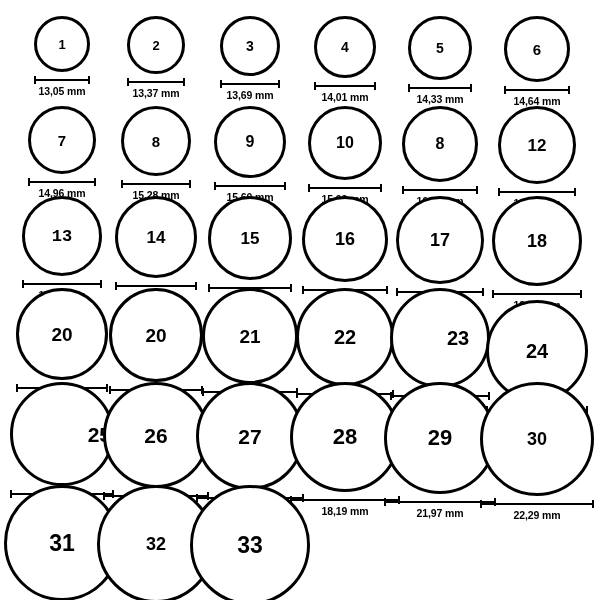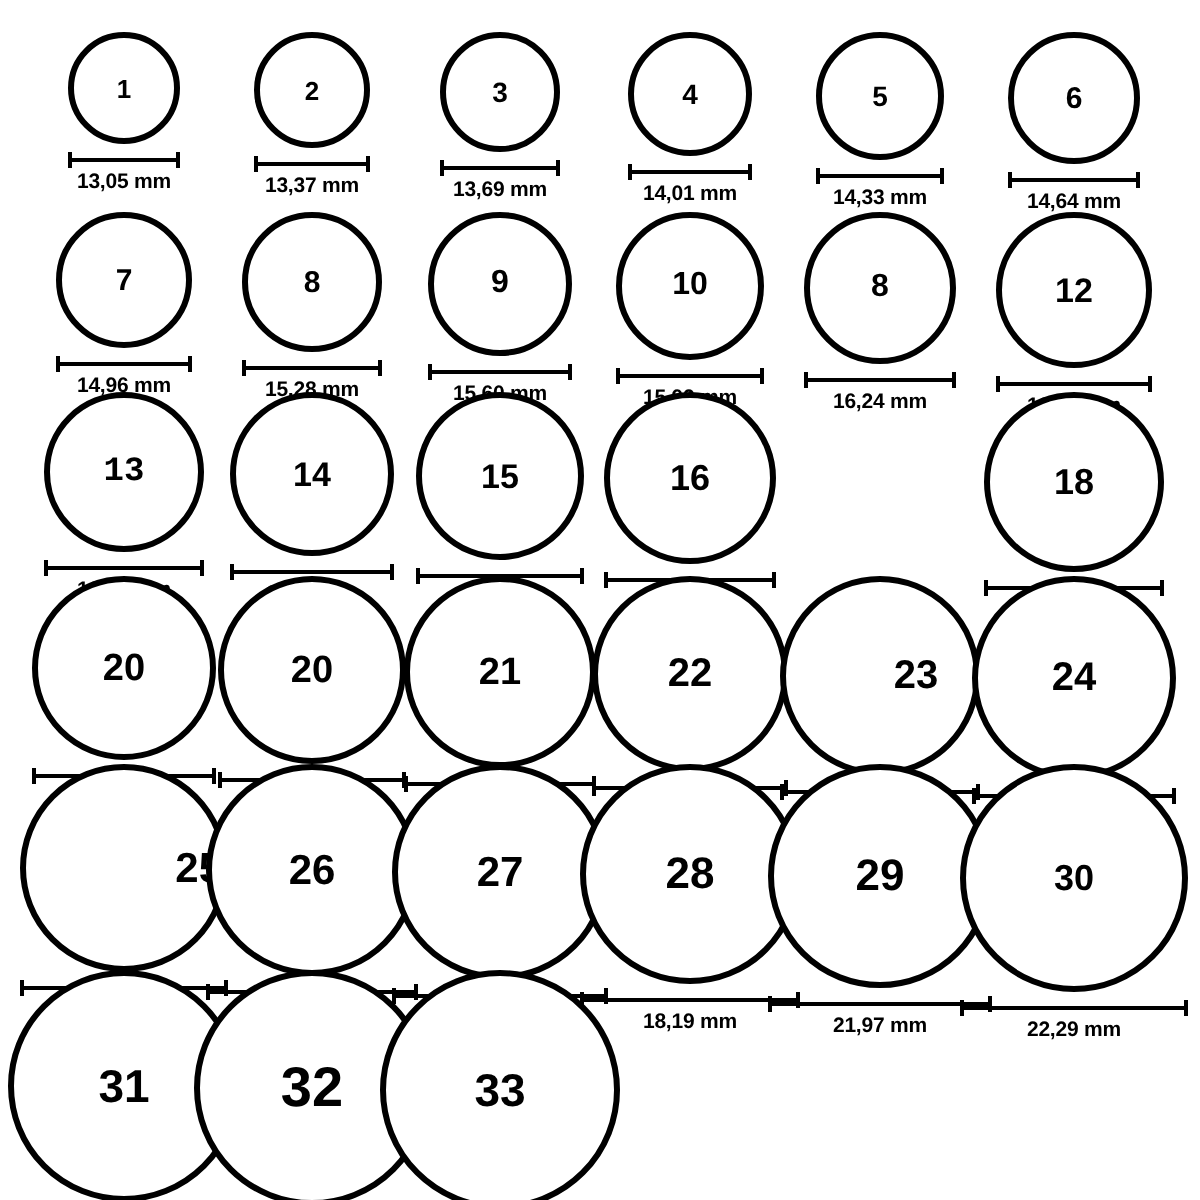--- a/index.html
+++ b/index.html
@@ -244,20 +244,31 @@
       <div class="ring-circle" style="width: 86px; height: 86px;">
         <span class="ring-number" style="font-size: 18px;">16</span>
       </div>
       <div class="measure" style="width: 86px;">
         <div class="bar"></div>
         <div class="cap left"></div>
         <div class="cap right"></div>
       </div>
       <div class="ring-size-label">17,83 mm</div>
     </div>
+    <div class="ring-cell" style="left: 396px; top: 196px; width: 88px;">
+      <div class="ring-circle" style="width: 88px; height: 88px;">
+        <span class="ring-number" style="font-size: 18px;">17</span>
+      </div>
+      <div class="measure" style="width: 88px;">
+        <div class="bar"></div>
+        <div class="cap left"></div>
+        <div class="cap right"></div>
+      </div>
+      <div class="ring-size-label">18,15 mm</div>
+    </div>
     <div class="ring-cell" style="left: 492px; top: 196px; width: 90px;">
       <div class="ring-circle" style="width: 90px; height: 90px;">
         <span class="ring-number" style="font-size: 18px;">18</span>
       </div>
       <div class="measure" style="width: 90px;">
         <div class="bar"></div>
         <div class="cap left"></div>
         <div class="cap right"></div>
       </div>
       <div class="ring-size-label">18,47 mm</div>
@@ -310,21 +321,21 @@
       <div class="ring-circle" style="width: 100px; height: 100px; padding-left: 36px;">
         <span class="ring-number" style="font-size: 20px;">23</span>
       </div>
       <div class="measure" style="width: 100px;">
         <div class="bar"></div>
         <div class="cap left"></div>
         <div class="cap right"></div>
       </div>
       <div class="ring-size-label">20,06 mm</div>
     </div>
-    <div class="ring-cell" style="left: 486px; top: 288px; width: 102px;">
+    <div class="ring-cell" style="left: 486px; top: 300px; width: 102px;">
       <div class="ring-circle" style="width: 102px; height: 102px;">
         <span class="ring-number" style="font-size: 20px;">24</span>
       </div>
       <div class="measure" style="width: 102px;">
         <div class="bar"></div>
         <div class="cap left"></div>
         <div class="cap right"></div>
       </div>
       <div class="ring-size-label">20,38 mm</div>
     </div>
@@ -394,21 +405,21 @@
       </div>
       <div class="ring-size-label">22,29 mm</div>
     </div>
     <div class="ring-cell" style="left: 4px; top: 485px; width: 116px;">
       <div class="ring-circle" style="width: 116px; height: 116px;">
         <span class="ring-number" style="font-size: 23px;">31</span>
       </div>
     </div>
     <div class="ring-cell" style="left: 97px; top: 485px; width: 118px;">
       <div class="ring-circle" style="width: 118px; height: 118px;">
-        <span class="ring-number" style="font-size: 28px; text-align: center;">32</span>
+        <span class="ring-number" style="font-size: 18px; text-align: center;">32</span>
       </div>
     </div>
     <div class="ring-cell" style="left: 190px; top: 485px; width: 120px;">
       <div class="ring-circle" style="width: 120px; height: 120px;">
         <span class="ring-number" style="font-size: 23px;">33</span>
       </div>
     </div>
   </div>
 
 </body></html>

